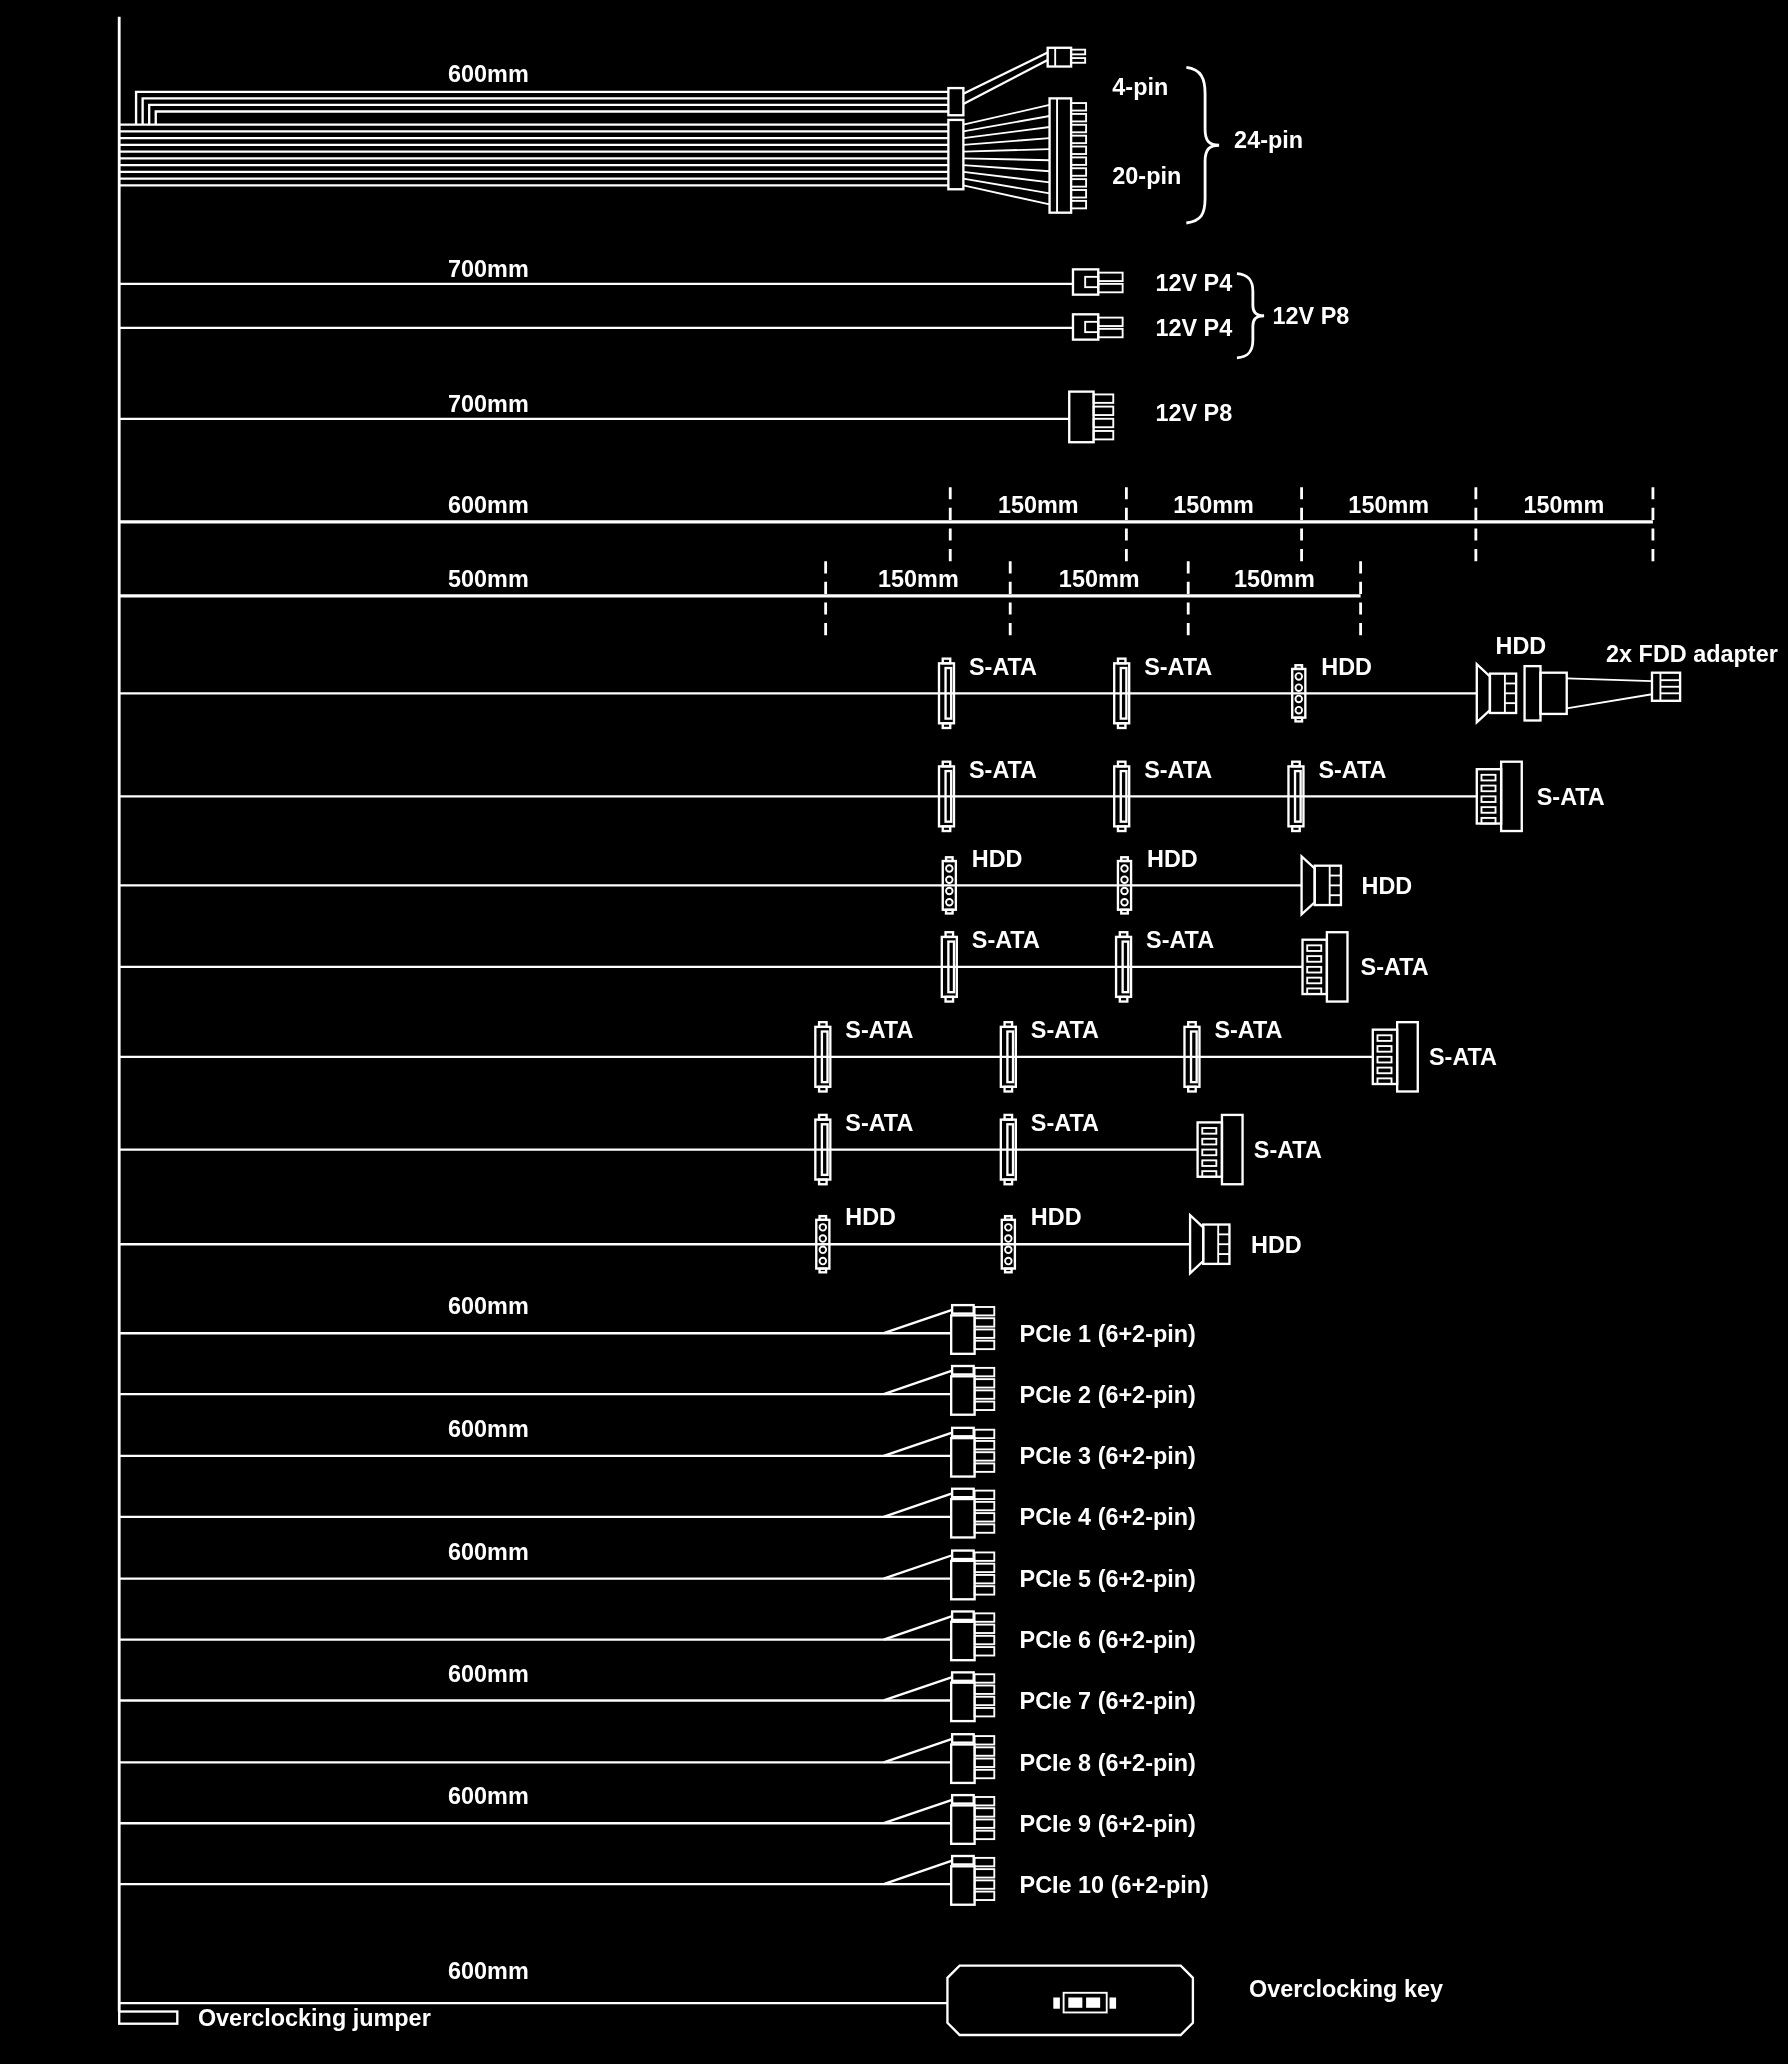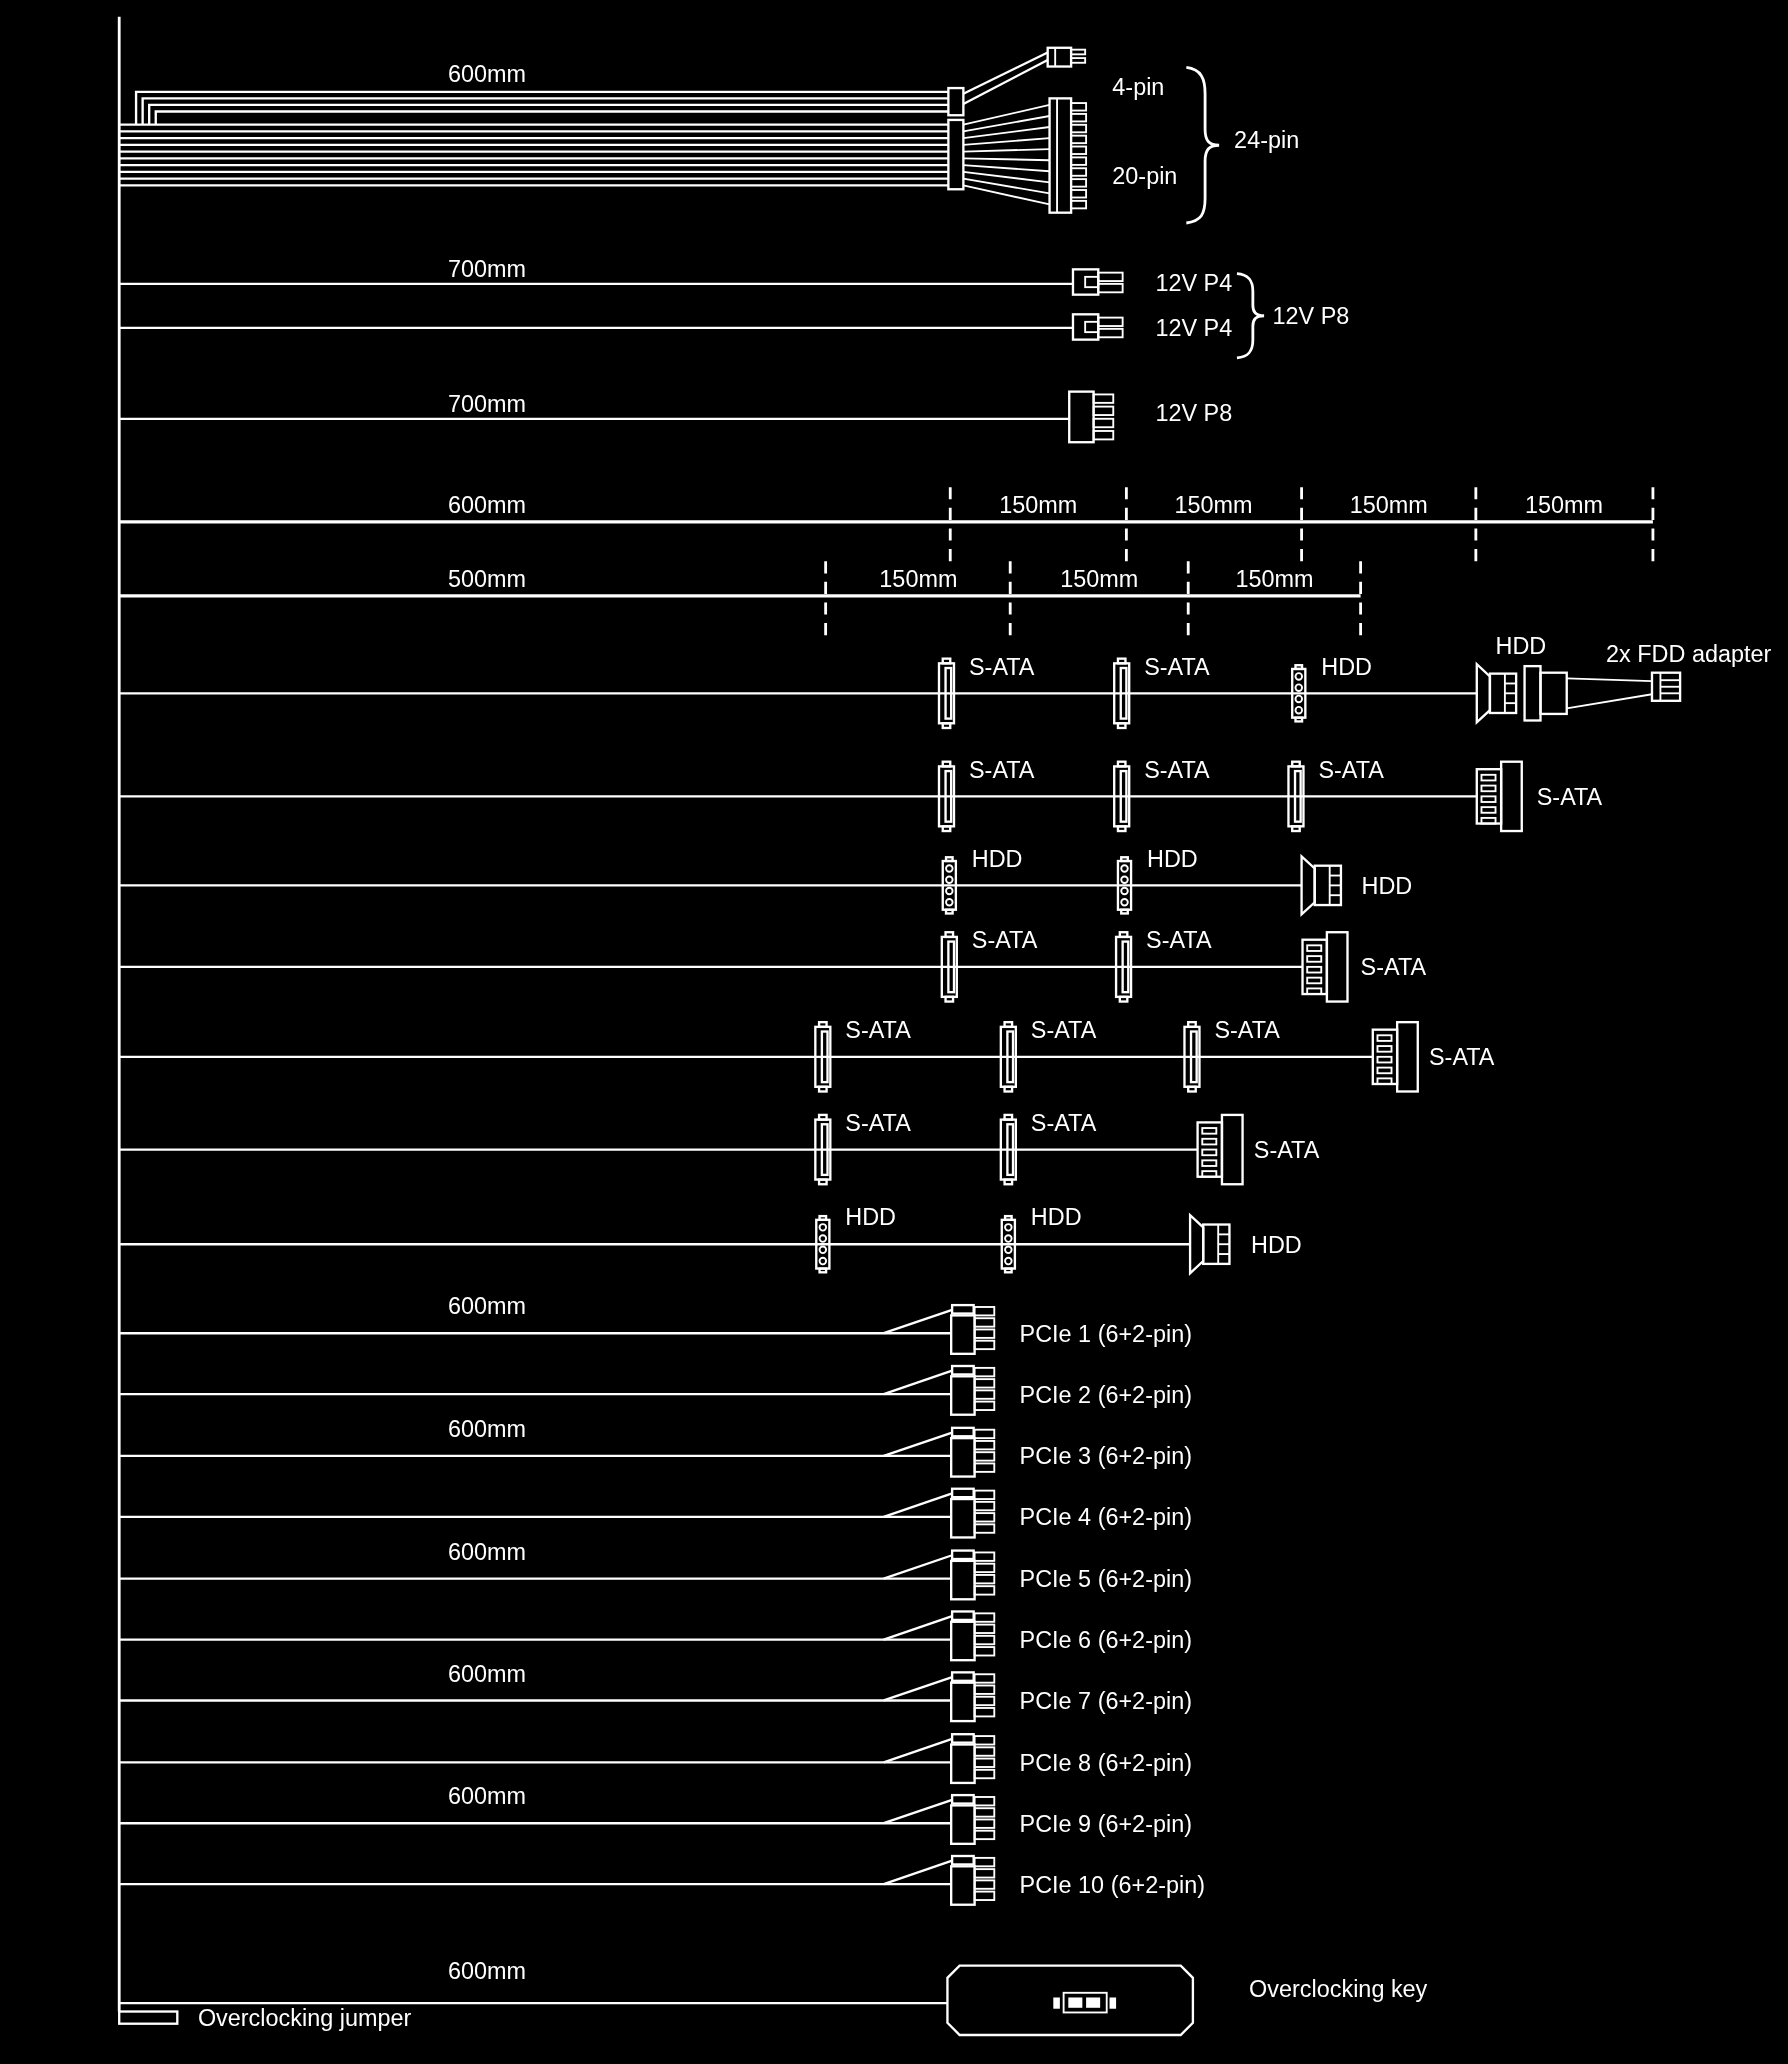--- a/index.html
+++ b/index.html
@@ -1,16 +1,16 @@
 <!DOCTYPE html>
 <html style="font-size:15px"><head>
 <meta charset="utf-8">
 <style>
   html,body{margin:0;padding:0;background:#000;}
-  .canvas{position:relative;width:1789px;height:2064px;background:#000;overflow:hidden;}
+  .canvas{position:relative;width:1789px;height:2064px;background:#000;overflow:hidden;font-weight:bold;}
   svg{display:block;}
   svg text{font-family:"Liberation Sans","DejaVu Sans",sans-serif;fill:#fff;font-size:25px;}
 </style>
 </head>
 <body>
 
 <div class="canvas">
   <svg width="1789" height="2064" viewBox="0 0 1909 2203" xmlns="http://www.w3.org/2000/svg">
       <g>
         <line x1="127" y1="18" x2="127" y2="2147" stroke="#ffffff" stroke-width="3"></line>

